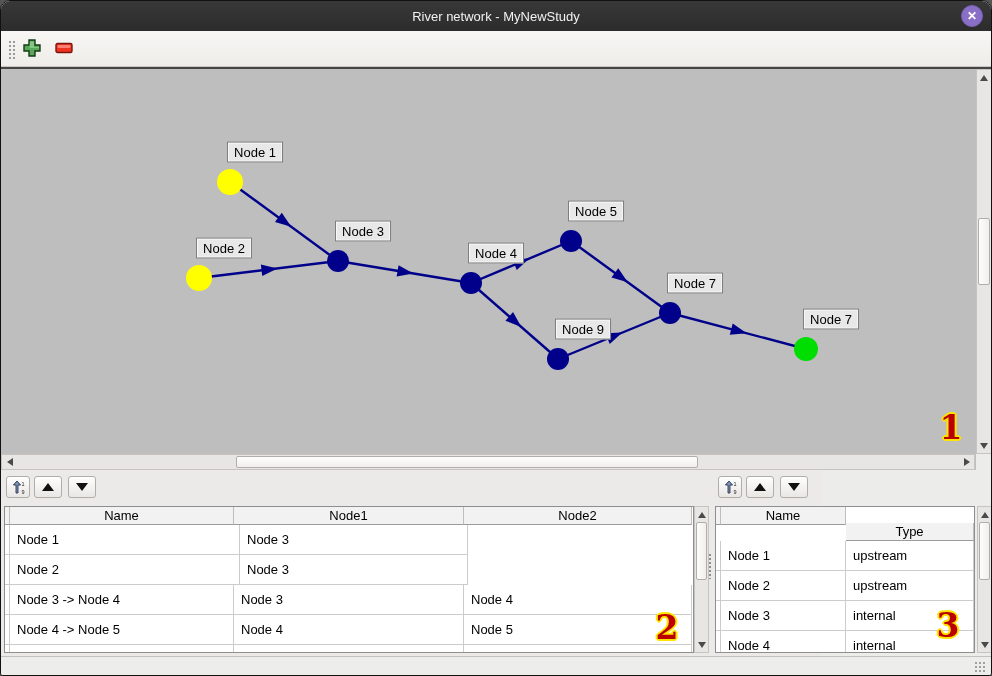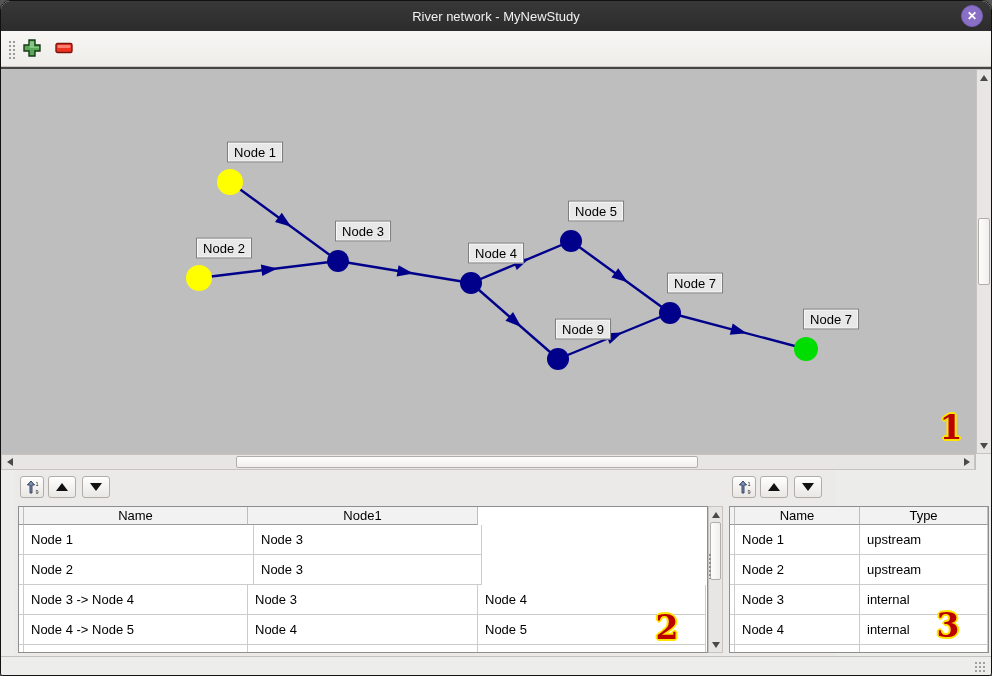--- a/index.html
+++ b/index.html
@@ -50,21 +50,21 @@
   .tri-right { border-top:4px solid transparent; border-bottom:4px solid transparent; border-left:6px solid #4a4a4a; }
   .sb-corner { position:absolute; background:#ececea; }
 
   
   .split-h-dots { position:absolute; left:484px; top:469px; width:26px; height:5px;
     background-image:radial-gradient(#8f8f8f 1px, transparent 1.2px); background-size:4px 4px; cursor:row-resize; }
   .split-v-dots { position:absolute; left:707px; top:552px; width:5px; height:26px;
     background-image:radial-gradient(#8f8f8f 1px, transparent 1.2px); background-size:4px 4px; cursor:col-resize; }
 
   
-  .bottom-pane { position:absolute; left:14px; top:469px; width:821px; height:186px; background:#eceae8; }
+  .bottom-pane { position:absolute; left:0; top:469px; width:821px; height:186px; background:#eceae8; }
   .mini-btn { position:absolute; height:22px; background:linear-gradient(#fefefe,#e9e7e4);
     border:1px solid #b1ada9; border-radius:3px; display:flex; align-items:center; justify-content:center; cursor:pointer; }
 
   
   .dtable { position:absolute; background:#fff; border:1px solid #8e8e8e; overflow:hidden; }
   .trow { display:flex; }
   .thead-row .tcell { background:#f2f2f2; border-right:1px solid #bdbdbd; border-bottom:1px solid #9b9b9b;
     height:18px; line-height:17px; text-align:center; font-size:13px; color:#000; }
   .tbody-row .tcell { height:30px; line-height:29px; border-right:1px solid #cccccc; border-bottom:1px solid #cccccc;
     font-size:13px; color:#000; padding-left:7px; overflow:hidden; white-space:nowrap; }
@@ -202,20 +202,21 @@
       <svg width="12" height="8" viewBox="0 0 12 8">
           <path d="M0 0 H12 L6 8 z" fill="#111"></path>
         </svg>
     </div>
 
     <div class="dtable" style="left:3px; top:36px; width:690px; height:147px;">
         <div class="trow thead-row">
           <div class="tcell stub" style="width: 5px;"></div>
           <div class="tcell" style="width: 224px;">Name</div>
           <div class="tcell" style="width: 230px;">Node1</div>
+          <div class="tcell" style="width: 228px;">Node2</div>
         </div>
         <div class="trow tbody-row">
           <div class="tcell stub" style="width: 5px;"></div>
           <div class="tcell" style="width: 230px;">Node 1</div>
           <div class="tcell" style="width: 228px;">Node 3</div>
         </div>
         <div class="trow tbody-row">
           <div class="tcell stub" style="width: 5px;"></div>
           <div class="tcell" style="width: 230px;">Node 2</div>
           <div class="tcell" style="width: 228px;">Node 3</div>
@@ -247,21 +248,21 @@
       <div class="sb-thumb" style="left:1px; width:11px; top:15px; height:58px;"></div>
       <div class="sb-arrow" style="left:0; bottom:1px;">
           <div class="tri tri-down"></div>
         </div>
     </div>
 
     <div class="dtable" style="left:714px; top:36px; width:260px; height:147px;">
         <div class="trow thead-row">
           <div class="tcell stub" style="width: 5px;"></div>
           <div class="tcell" style="width: 125px;">Name</div>
-          <div class="tcell" style="width: 128px;">Type</div>
+          <div class="tcell" style="width: 128px; margin-top: 16px;">Type</div>
         </div>
         <div class="trow tbody-row">
           <div class="tcell stub" style="width: 5px;"></div>
           <div class="tcell" style="width: 125px;">Node 1</div>
           <div class="tcell" style="width: 128px;">upstream</div>
         </div>
         <div class="trow tbody-row">
           <div class="tcell stub" style="width: 5px;"></div>
           <div class="tcell" style="width: 125px;">Node 2</div>
           <div class="tcell" style="width: 128px;">upstream</div>

